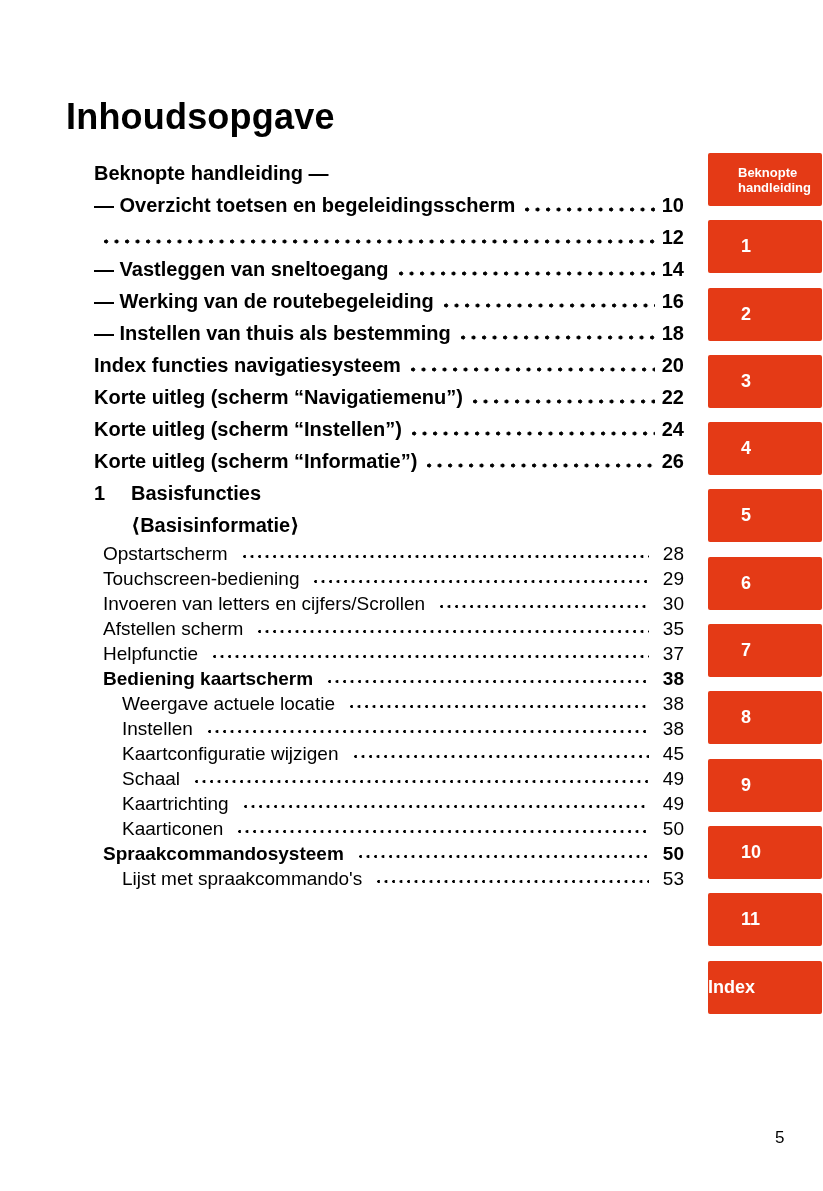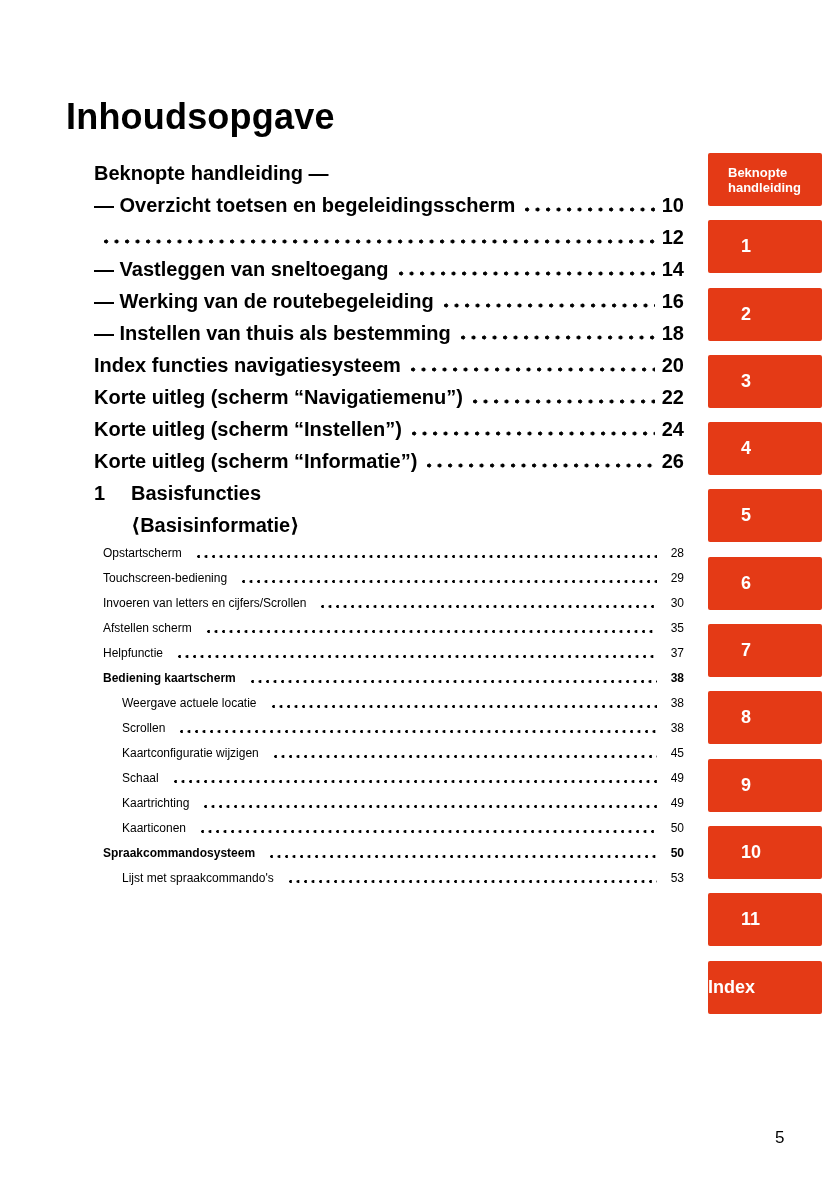--- a/index.html
+++ b/index.html
@@ -33,21 +33,21 @@
   }
   .row .lbl { white-space: nowrap; }
   .main {
     font-size: 20px;
     font-weight: 700;
     height: 32px;
     line-height: 32px;
     margin-left: 28px;
   }
   .sub {
-    font-size: 12px;
+    font-size: 19px;
     font-weight: 400;
     height: 25px;
     line-height: 25px;
     gap: 8px;
   }
   .sub.bold { font-weight: 700; }
   .lv2 { padding-left: 37px; }
   .lv3 { padding-left: 56px; }
   .dots {
     flex: 1;
@@ -83,21 +83,21 @@
   .tab {
     height: 53px;
     border-radius: 2px;
     color: #ffffff;
     font-weight: 700;
     display: flex;
     align-items: center;
     box-sizing: border-box;
   }
   .tab.tab-first {
-    padding-left: 20px;
+    padding-left: 30px;
     font-size: 13px;
     line-height: 15px;
   }
   .tab.tab-num {
     padding-left: 33px;
     font-size: 18px;
   }
   .tab.tab-index {
     font-size: 18px;
   }
@@ -199,21 +199,21 @@
     <span class="lbl">Bediening kaartscherm</span>
     <span class="dots"></span>
     <span class="pg">38</span>
   </div>
   <div class="row sub lv3">
     <span class="lbl">Weergave actuele locatie</span>
     <span class="dots"></span>
     <span class="pg">38</span>
   </div>
   <div class="row sub lv3">
-    <span class="lbl">Scrollen</span>
+    <span class="lbl">Instellen</span>
     <span class="dots"></span>
     <span class="pg">38</span>
   </div>
   <div class="row sub lv3">
     <span class="lbl">Kaartconfiguratie wijzigen</span>
     <span class="dots"></span>
     <span class="pg">45</span>
   </div>
   <div class="row sub lv3">
     <span class="lbl">Schaal</span>

